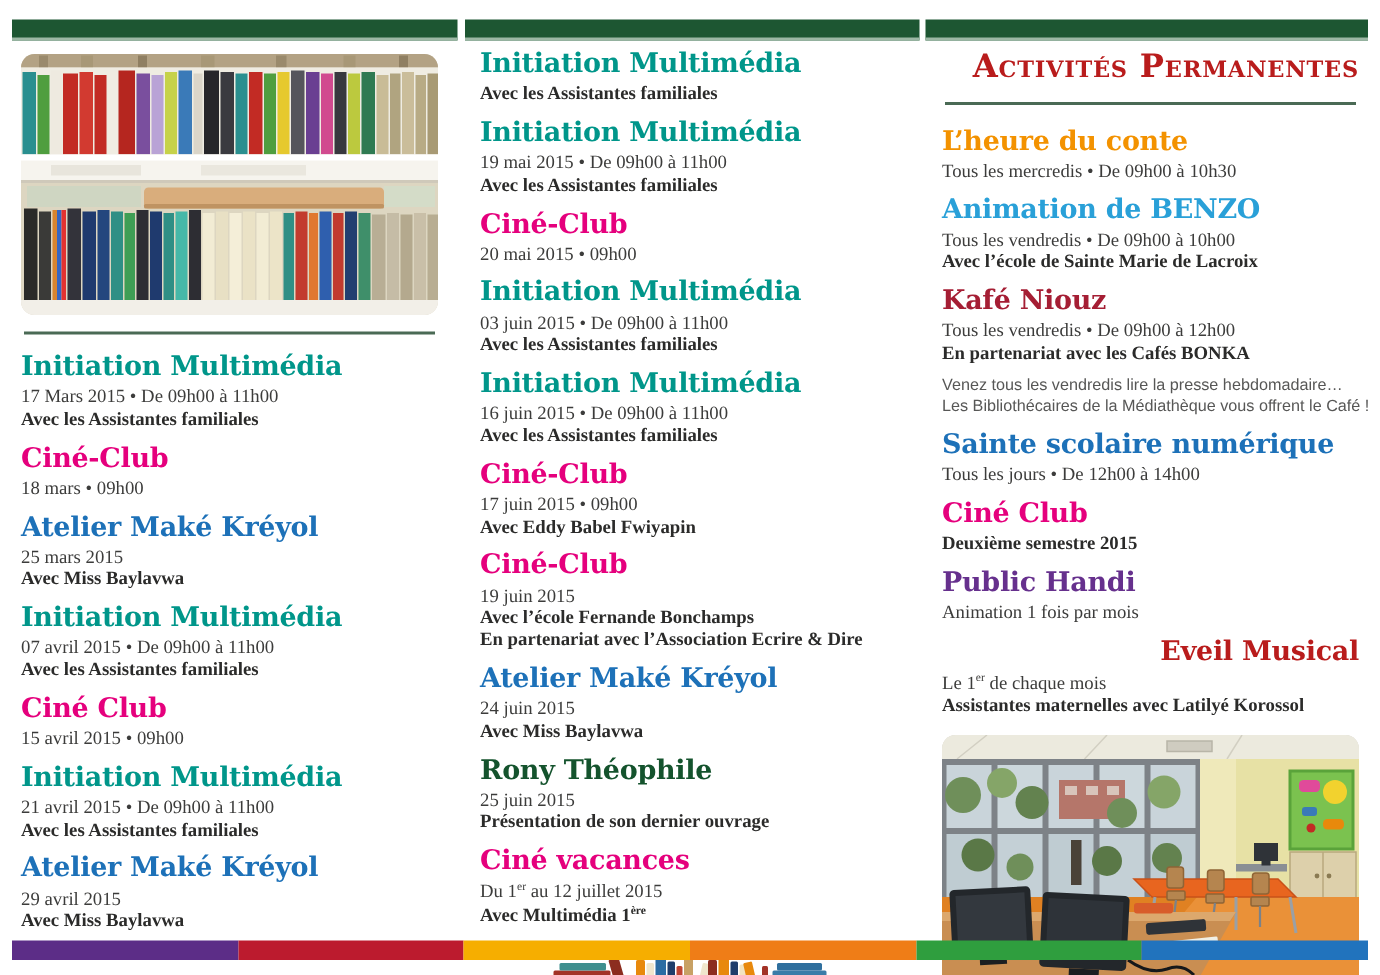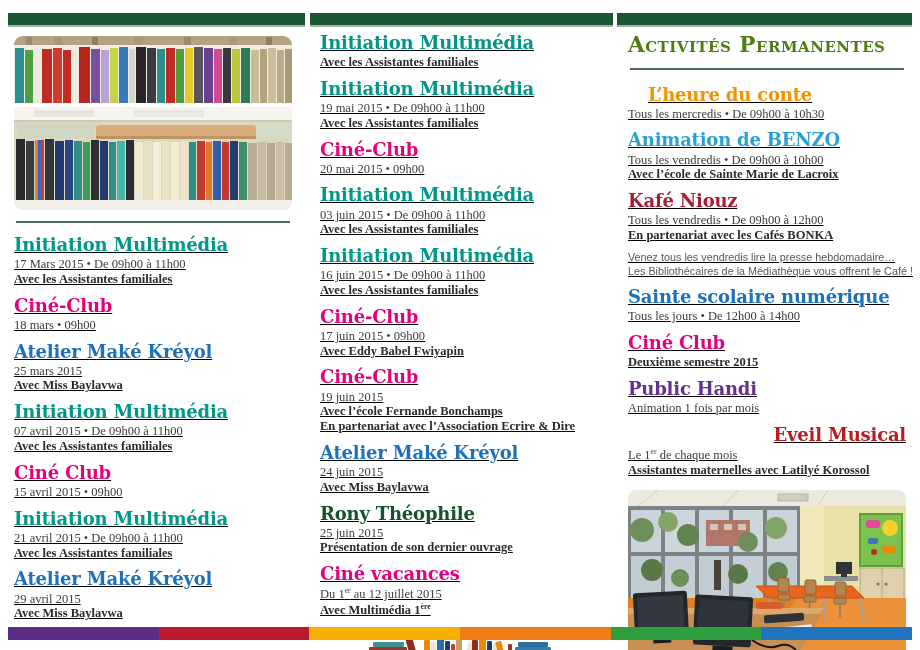--- a/index.html
+++ b/index.html
@@ -20,26 +20,26 @@
   .panel{position:absolute;top:0;}
   #left-panel{left:14px;width:278px;}
   #mid-panel{left:320px;width:282px;}
   #right-panel{left:628px;width:278px;}
 
   .photo{display:block;border-radius:9px;overflow:hidden;line-height:0;}
   #left-photo{margin-top:36px;width:278px;height:174px;}
   #right-photo{margin-top:13px;width:278px;height:168px;}
 
   .section-heading{margin:0;font-weight:bold;font-variant:small-caps;letter-spacing:.5px;
-                   font-size:21.5px;color:#4d7c0f;text-align:left;line-height:1.05;}
+                   font-size:21.5px;color:#b91c1c;text-align:right;line-height:1.05;}
   #left-panel .section-heading{margin-top:14px;}
   #right-panel .section-heading{margin-top:34px;}
   .heading-rule{border:0;border-top:2px solid #4a6a55;margin:11px 2px 0 2px;}
 
-  .items{margin-top:12px;text-decoration:underline;}
+  .items{margin-top:12px;}
   #mid-panel .items{margin-top:33px;}
   #right-panel .items{margin-top:15px;}
 
   .item{margin-bottom:9px;}
   .item h3{margin:0 0 2px 0;font-size:18px;line-height:1.12;letter-spacing:-.2px;}
   .sub{font-family:"Liberation Serif",serif;font-size:12.5px;color:#3c3c3b;line-height:1.18;white-space:nowrap;}
   .sub.bold{font-weight:bold;color:#2b2b2a;}
   .sub sup{font-size:.62em;}
   .note{font-family:"Liberation Sans",sans-serif;font-size:10.8px;color:#575756;line-height:1.3;
         margin-top:7px;white-space:nowrap;}
@@ -284,21 +284,21 @@
       </svg>
     </div>
   </div>
 
   <div class="panel" id="right-panel">
     <h2 class="section-heading">Activités Permanentes</h2>
     <hr class="heading-rule">
 
     <div class="items">
       <div class="item">
-        <h3 style="color: rgb(243, 146, 0); margin-left: 20px;">L’heure du conte</h3>
+        <h3 style="color: rgb(243, 146, 0);">L’heure du conte</h3>
         <div class="sub">Tous les mercredis • De 09h00 à 10h30</div>
       </div>
       <div class="item">
         <h3 style="color: rgb(41, 160, 216);">Animation de BENZO</h3>
         <div class="sub">Tous les vendredis • De 09h00 à 10h00</div>
         <div class="sub bold">Avec l’école de Sainte Marie de Lacroix</div>
       </div>
       <div class="item">
         <h3 style="color: rgb(165, 30, 52);">Kafé Niouz</h3>
         <div class="sub">Tous les vendredis • De 09h00 à 12h00</div>

